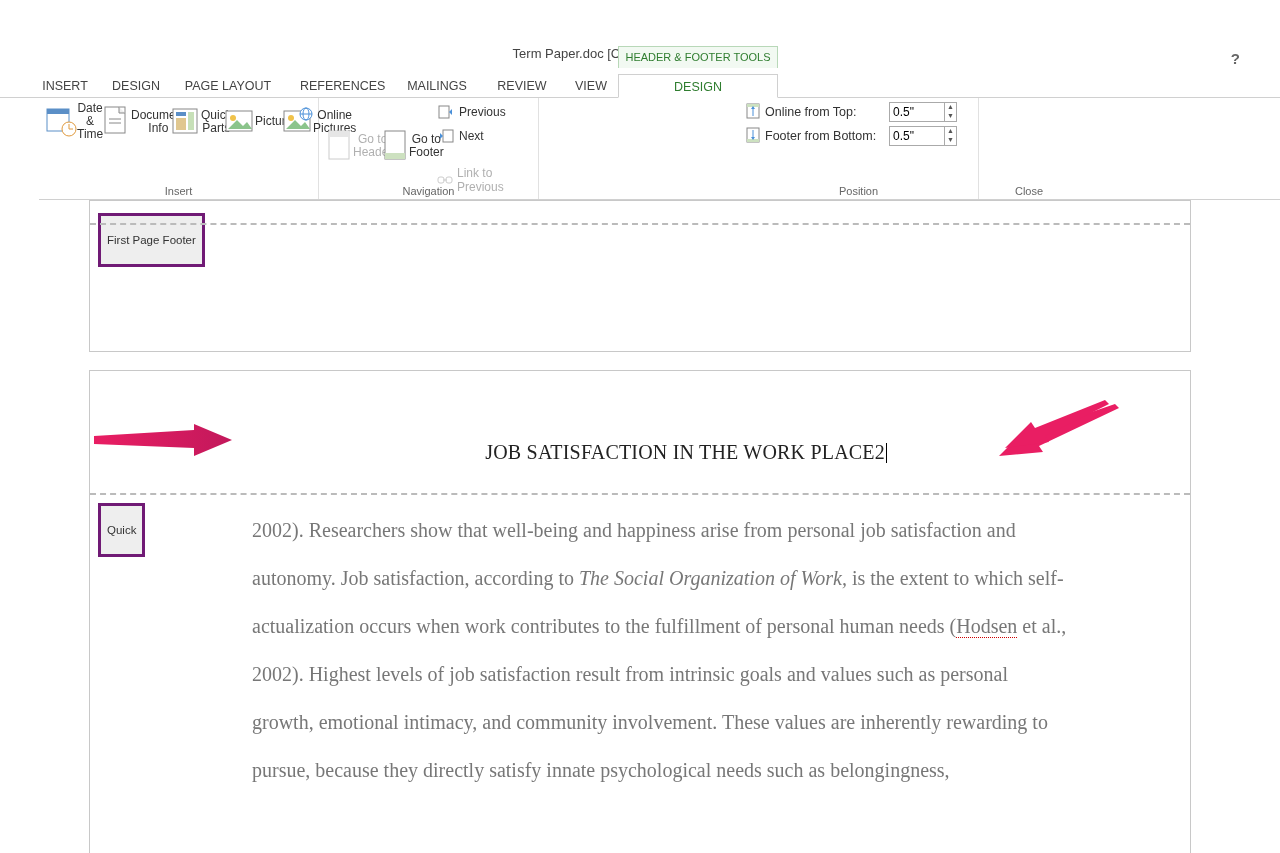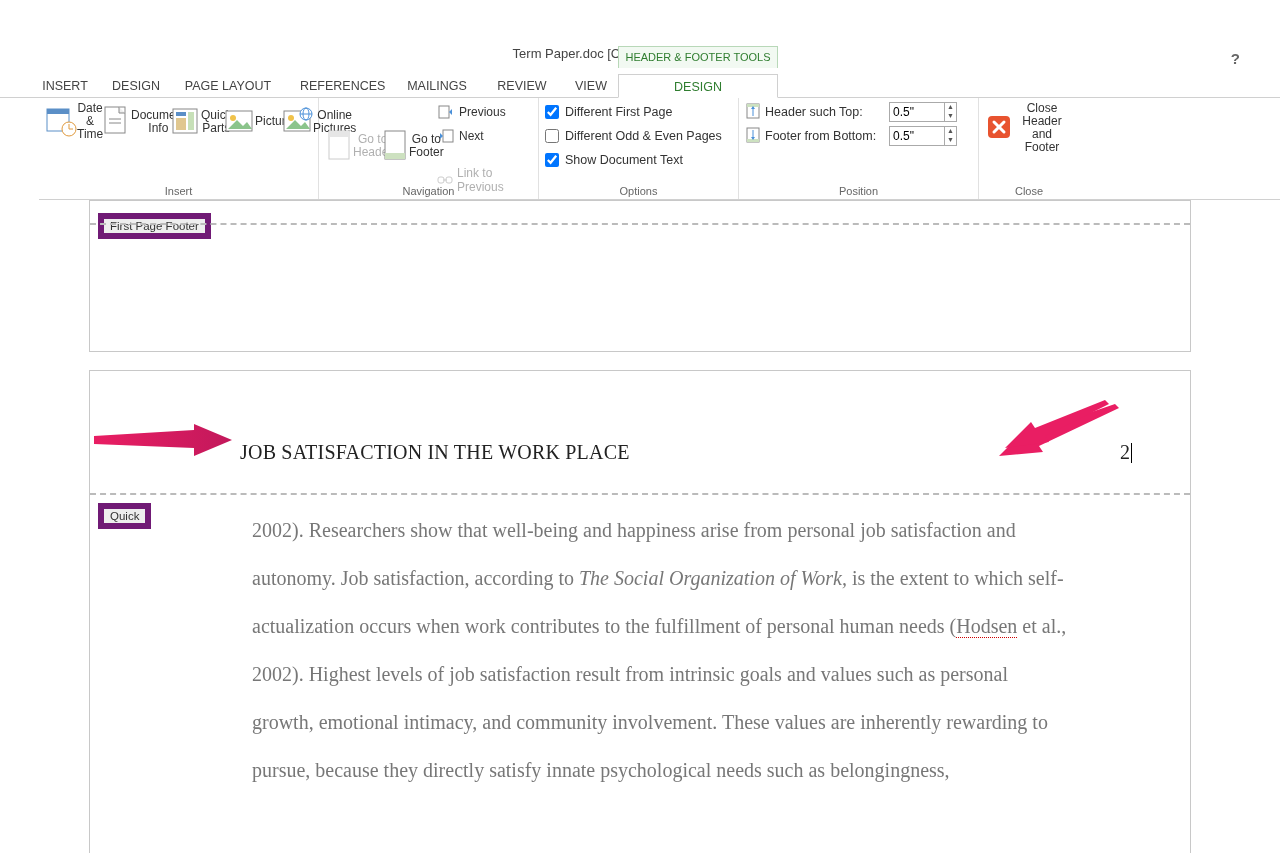--- a/index.html
+++ b/index.html
@@ -36,27 +36,27 @@
   .spin input { width:56px; height:20px; font-size:12px; padding:1px 3px; border:1px solid #aaa; text-align:left; }
   .spin .arrows { position:absolute; right:0; top:0; width:12px; height:20px; border:1px solid #aaa; border-left:none; display:flex; flex-direction:column; }
   .spin .arrows span { flex:1; font-size:7px; line-height:8px; text-align:center; color:#555; cursor:pointer; }
 
   
   .doc-area { position:absolute; left:39px; top:200px; right:39px; bottom:0; background:#fff; }
   .page { position:absolute; left:50px; right:50px; border:1px solid #c8c8c8; background:#fff; }
   .page1 { top:0; height:152px; }
   .page2 { top:170px; bottom:-40px; }
   .hf-dash { border-top:2px dashed #bbb; position:absolute; left:0; right:0; }
-  .hf-tag { position:absolute; left:8px; font-size:11.5px; background:#eee; border:6px solid #701a75; padding:1px 6px; color:#333; }
+  .hf-tag { position:absolute; left:8px; font-size:11.5px; background:#eee; border:3px solid #701a75; padding:18px 6px; color:#333; }
   .page1 .hf-dash { top:22px; }
   .page1 .hf-tag { top:12px; }
   .page2 .hf-dash { top:122px; }
   .page2 .hf-tag { top:132px; }
 
-  .header-content { position:absolute; left:150px; right:60px; top:70px; display:flex; justify-content:space-between; align-items:baseline; }
+  .header-content { position:absolute; left:150px; right:60px; top:70px; display:flex; justify-content:center; align-items:baseline; }
   .running-head { font-family: Georgia, "Times New Roman", serif; font-size:20px; color:#222; letter-spacing:0.2px; }
   .pagenum { font-family: Georgia, serif; font-size:20px; color:#222; position:relative; }
   .pagenum::after { content:""; position:absolute; right:-2px; top:2px; width:1px; height:20px; background:#000; }
 
   .body-text { position:absolute; left:162px; right:120px; top:135px; font-family: Georgia, "Times New Roman", serif; font-size:20px; color:#777; line-height:2.4; }
   .body-text .ital { font-style:italic; }
   .body-text .under-red { border-bottom:1.5px dotted #c00; }
 
   
   .arrow { position:absolute; pointer-events:none; }
@@ -198,48 +198,31 @@
                   <line x1="6" y1="7" x2="10" y2="7" stroke="#ccc"></line>
                 </svg>
               </span>
             <span>Link to Previous</span>
           </div>
         </div>
       </div>
       <div class="group-label">Navigation</div>
     </div>
 
-    <div class="group" style="left:500px;width:200px">
-      <div style="display:flex;flex-direction:column;gap:4px;padding-top:2px">
-        <label class="chk">
-            <input type="checkbox" checked="" style="">
-            <span>Different First Page</span>
-          </label>
-        <label class="chk">
-            <input type="checkbox" style="">
-            <span>Different Odd &amp; Even Pages</span>
-          </label>
-        <label class="chk">
-            <input type="checkbox" checked="" style="">
-            <span>Show Document Text</span>
-          </label>
-      </div>
-      <div class="group-label">Options</div>
-    </div>
 
     <div class="group" style="left:700px;width:240px">
       <div style="display:flex;flex-direction:column;gap:2px;padding-top:1px">
         <div class="pos-row">
           <span><svg width="16" height="16">
                 <rect x="2" y="1" width="12" height="14" fill="#fff" stroke="#888"></rect>
                 <rect x="2" y="1" width="12" height="3" fill="#cde1c0"></rect>
                 <line x1="8" y1="5" x2="8" y2="13" stroke="#4a90d9"></line>
                 <polygon points="6,6 10,6 8,3" fill="#4a90d9"></polygon>
               </svg></span>
-          <span style="width:120px">Header such Top:</span>
+          <span style="width:120px">Online from Top:</span>
           <div class="spin">
             <input value="0.5&quot;" style="">
             <div class="arrows">
                 <span>▲</span>
                 <span>▼</span>
               </div>
           </div>
         </div>
         <div class="pos-row">
           <span><svg width="16" height="16">
@@ -255,30 +238,20 @@
                 <span>▲</span>
                 <span>▼</span>
               </div>
           </div>
         </div>
       </div>
       <div class="group-label">Position</div>
     </div>
 
     <div class="group" style="left:940px;width:100px;border-right:none">
-      <div class="bigbtn" style="width:86px;margin:0 auto">
-        <span class="ico">
-          <svg width="28" height="28">
-              <rect x="3" y="3" width="22" height="22" rx="4" fill="#e8532f"></rect>
-              <line x1="9" y1="9" x2="19" y2="19" stroke="#fff" stroke-width="3" stroke-linecap="round"></line>
-              <line x1="19" y1="9" x2="9" y2="19" stroke="#fff" stroke-width="3" stroke-linecap="round"></line>
-            </svg>
-        </span>
-        <span class="lbl">Close Header and Footer</span>
-      </div>
       <div class="group-label">Close</div>
     </div>
 
   </div>
 
   <div class="doc-area">
 
     <div class="page page1">
       <div class="hf-tag">First Page Footer</div>
       <div class="hf-dash"></div>

